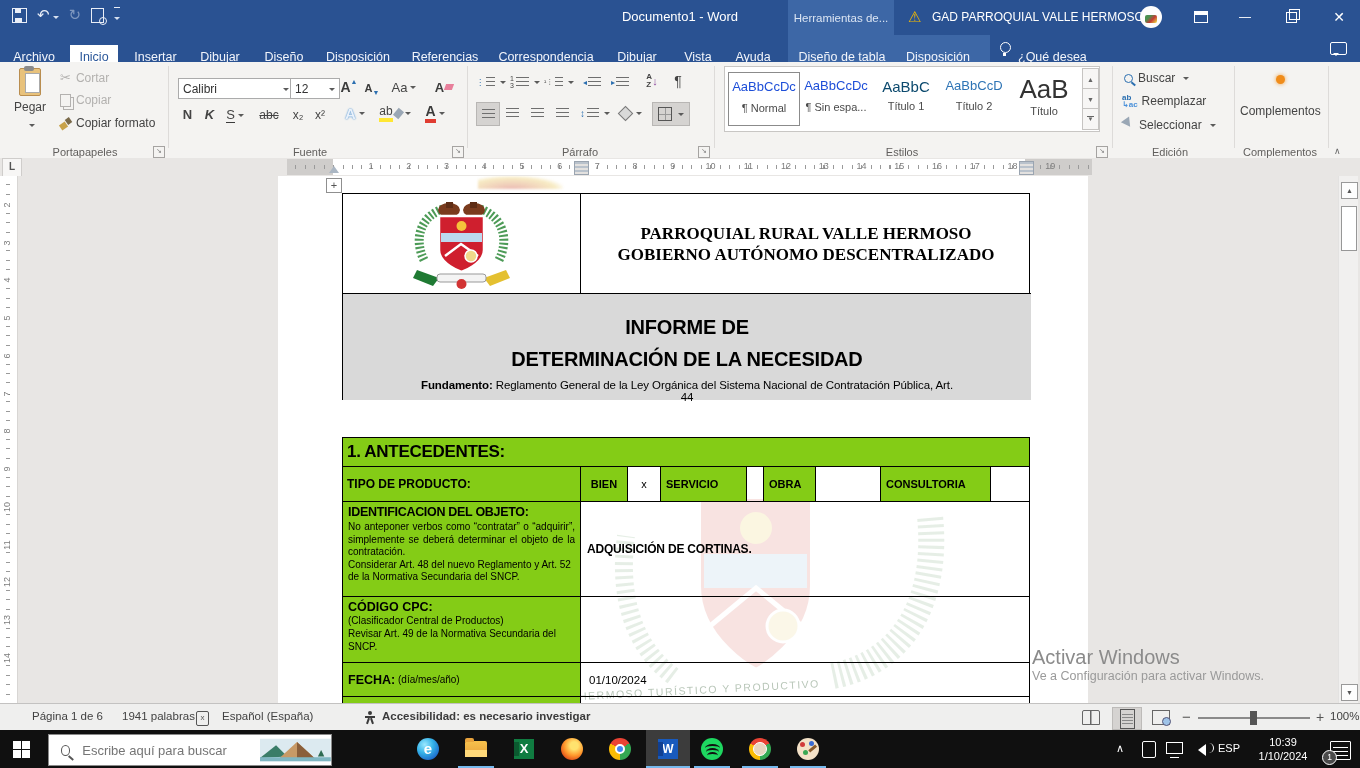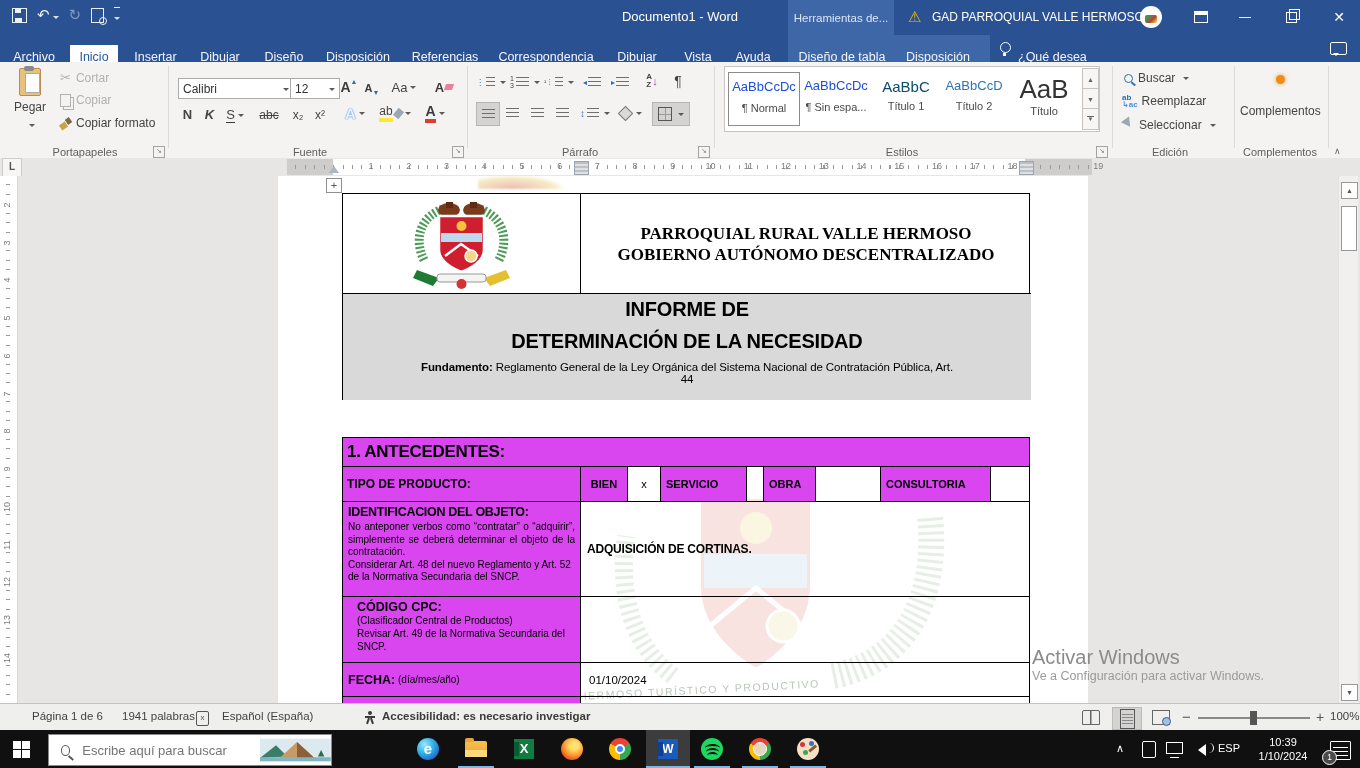--- a/index.html
+++ b/index.html
@@ -47,21 +47,21 @@
   .rmark{position:absolute;top:2px;width:13px;height:12px;background:#e3e1df;border:1px solid #9aa4b0;
      background-image:repeating-linear-gradient(to bottom,#b9c2cc 0 2px,transparent 2px 4px);}
   
   #docarea{left:0;top:176px;width:1360px;height:527px;background:#e8e6e4;}
   #vruler{left:0;top:0;width:17px;height:527px;background:#fff;border-right:1px solid #d8d6d4;}
   #vruler .ticks{position:absolute;left:6px;top:0;width:4px;height:527px;
      background:repeating-linear-gradient(to bottom,transparent 0 8.4px,#9a9a9a 8.4px 9.43px);}
   .vn{position:absolute;left:2px;width:12px;height:12px;font-size:9px;color:#7c7c7c;background:#fff;
      transform:rotate(-90deg);text-align:center;}
   #page{left:278px;top:0;width:810px;height:527px;background:#fff;}
-  .cellblue{background:#d946ef;}
+  .cellblue{background:#84cc16;}
   .bd{border:1px solid #000;box-sizing:border-box;}
   .docfs{font-family:"Liberation Sans","DejaVu Sans",sans-serif;color:#000;}
   #scrollbar{left:1338px;top:0;width:19px;height:527px;background:#f1f0ef;border-left:1px solid #e3e2e1;}
   .scbtn{left:2px;width:15px;height:15px;background:#fdfdfd;border:1px solid #999;color:#555;font-size:7px;
      display:flex;align-items:center;justify-content:center;}
   
   #statusbar{left:0;top:703px;width:1360px;height:27px;background:#efefee;border-top:1px solid #c3c2c1;font-size:11.5px;color:#424242;}
   
   #taskbar{left:0;top:730px;width:1360px;height:38px;background:#101010;}
   .tico{top:7px;width:24px;height:24px;display:flex;align-items:center;justify-content:center;}
@@ -363,21 +363,21 @@
           <span class="hn" style="left: 380.84px;">9</span>
           <span class="hn" style="left: 418.57px;">10</span>
           <span class="hn" style="left: 456.3px;">11</span>
           <span class="hn" style="left: 494.03px;">12</span>
           <span class="hn" style="left: 531.76px;">13</span>
           <span class="hn" style="left: 569.49px;">14</span>
           <span class="hn" style="left: 607.22px;">15</span>
           <span class="hn" style="left: 644.95px;">16</span>
           <span class="hn" style="left: 682.68px;">17</span>
           <span class="hn" style="left: 720.41px;">18</span>
-          <span class="hn" style="left: 758.14px; margin-left: 48px;">19</span>
+          <span class="hn" style="left: 758.14px;">19</span>
         </div>
       <div class="rmark" style="left:287px;"></div>
       <div class="rmark" style="left:732px;"></div>
       <span style="position:absolute;left:42px;top:2px;width:0;height:0;border:5px solid transparent;border-bottom:7px solid #aab6c3;"></span>
     </div>
   </div>
 
   <div id="docarea" class="a">
     <div id="vruler" class="a">
       <div class="ticks"></div>
@@ -434,21 +434,21 @@
             <path d="M18 72 L40 80 L34 88 L14 80 Z" fill="#1f7a33"></path>
             <path d="M107 72 L85 80 L91 88 L111 80 Z" fill="#e4c030"></path>
             <rect x="38" y="76" width="49" height="8" rx="3" fill="#f4f4f4" stroke="#999"></rect>
             <circle cx="62.5" cy="86" r="5" fill="#d23333"></circle>
           </svg>
         </div>
         <div class="a" style="left:238px;top:0;width:450px;height:100px;border-bottom:1px solid #000;box-sizing:border-box;display:flex;flex-direction:column;align-items:center;justify-content:center;font-family:'Liberation Serif','DejaVu Serif',serif;font-weight:bold;font-size:17px;line-height:21px;text-align:center;">
           <div>PARROQUIAL RURAL VALLE HERMOSO</div>
           <div>GOBIERNO AUTÓNOMO DESCENTRALIZADO</div>
         </div>
-        <div class="a" style="left:0;top:100px;width:688px;height:106px;background:#d9d9d9;text-align:center;box-sizing:border-box;padding-top:4px;">
+        <div class="a" style="left:0;top:100px;width:688px;height:106px;background:#d9d9d9;text-align:center;box-sizing:border-box;padding-top:22px;">
           <div style="font-size:20px;font-weight:bold;letter-spacing:-.2px;">INFORME DE</div>
           <div style="font-size:20px;font-weight:bold;margin-top:9px;letter-spacing:-.2px;">DETERMINACIÓN DE LA NECESIDAD</div>
           <div style="font-size:11.5px;margin-top:8px;padding:0 10px;letter-spacing:-.1px;">
             <b>Fundamento:</b><span> Reglamento General de la Ley Orgánica del Sistema Nacional de Contratación Pública, Art.</span><br>
             <span>44</span>
           </div>
         </div>
       </div>
 
       <div class="a" style="left:64px;top:261px;width:688px;height:266px;border:1px solid #000;border-bottom:none;box-sizing:border-box;">
@@ -486,21 +486,21 @@
             <div style="font-weight:bold;font-size:12.5px;letter-spacing:-.3px;">IDENTIFICACION DEL OBJETO:</div>
             <div style="font-size:10px;line-height:12.5px;text-align:justify;margin-top:2px;">No anteponer verbos como “contratar” o “adquirir”, simplemente se deberá determinar el objeto de la contratación.</div>
             <div style="font-size:10px;line-height:12.5px;">Considerar Art. 48 del nuevo Reglamento y Art. 52 de la Normativa Secundaria del SNCP.</div>
           </div>
           <div style="flex:1;display:flex;align-items:center;">
             <span style="font-weight:bold;font-size:12px;margin-left:6px;letter-spacing:-.2px;">ADQUISICIÓN DE CORTINAS.</span>
           </div>
         </div>
 
         <div class="a" style="left:0;top:159px;width:686px;height:66px;border-bottom:1px solid #000;box-sizing:border-box;display:flex;">
-          <div class="cellblue" style="width:238px;border-right:1px solid #000;box-sizing:border-box;padding:3px 14px;">
+          <div class="cellblue" style="width:238px;border-right:1px solid #000;box-sizing:border-box;padding:3px 5px;">
             <div style="font-weight:bold;font-size:12.5px;">CÓDIGO CPC:</div>
             <div style="font-size:10px;line-height:13px;">(Clasificador Central de Productos)</div>
             <div style="font-size:10px;line-height:13px;">Revisar Art. 49  de la Normativa Secundaria del SNCP.</div>
           </div>
           <div style="flex:1;"></div>
         </div>
 
         <div class="a" style="left:0;top:225px;width:686px;height:34px;border-bottom:1px solid #000;box-sizing:border-box;display:flex;">
           <div class="cellblue" style="width:238px;border-right:1px solid #000;box-sizing:border-box;display:flex;align-items:center;padding-left:5px;">
             <span style="font-weight:bold;font-size:12.5px;">FECHA:</span>

